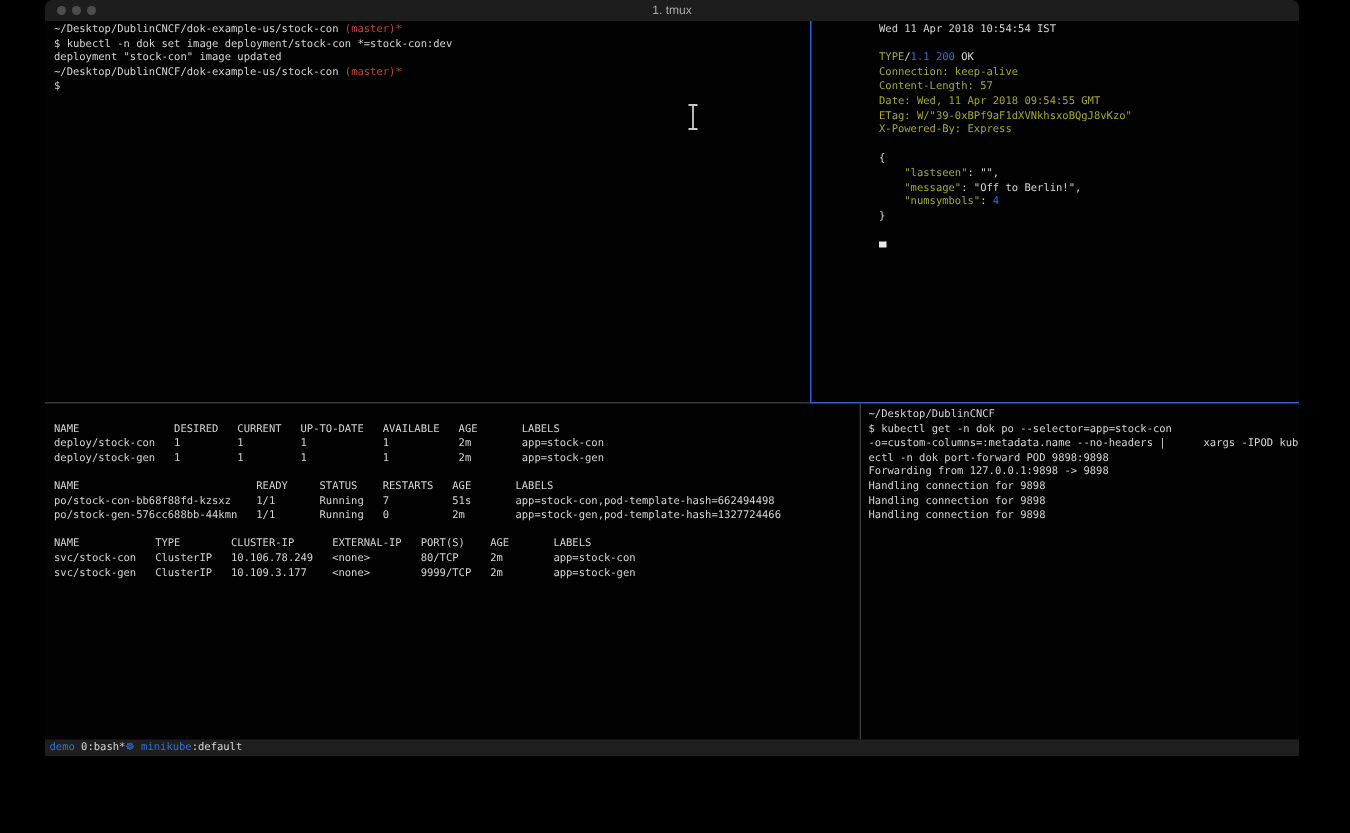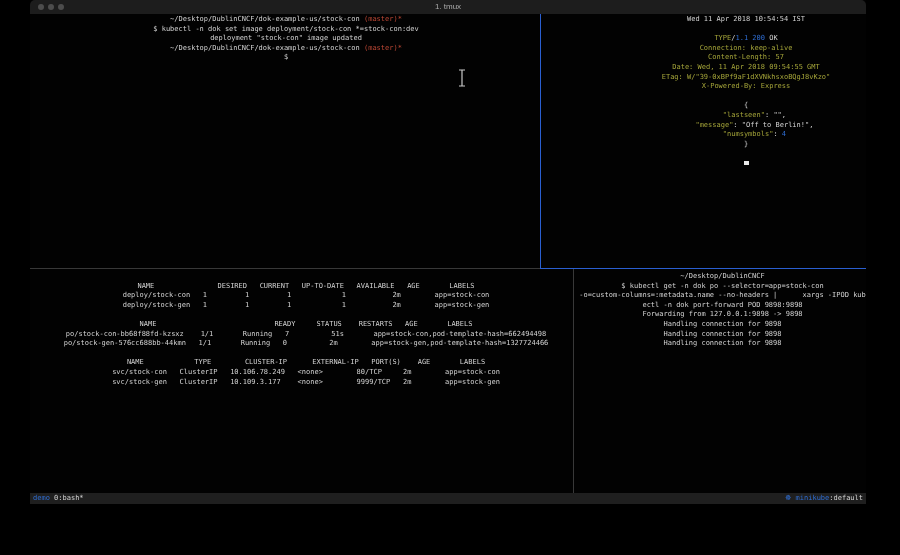--- a/index.html
+++ b/index.html
@@ -8,40 +8,40 @@
 
   .window { position:absolute; left:30px; top:0; width:836px; height:504px; background:#020202; }
 
   .titlebar { position:absolute; top:0; left:0; width:100%; height:14px; background:#1d1d1d;
               border-radius:5px 5px 0 0; }
   .lights { position:absolute; left:8px; top:4px; display:flex; gap:4px; }
   .light { width:6px; height:6px; border-radius:50%; background:#4d4d4d; }
   .titletext { position:absolute; left:0; right:0; top:0; height:16px; line-height:14px;
                text-align:center; color:#aaaaaa; font-family:"Liberation Sans", sans-serif; font-size:8px; }
 
-  .pane { position:absolute; font-size:7px; color:#cfcfcf;text-align:center; }
+  .pane { position:absolute; font-size:7px; color:#cfcfcf; }
   .tline { height:9.6px; line-height:9.6px; white-space:pre; }
 
   .c-red   { color:#bf4936; }
   .c-olive { color:#a6a63a; }
   .c-blue  { color:#2f6ed4; }
   .c-white { color:#d4d4d4; }
 
   .divider { position:absolute; }
   .div-v-active  { left:510px; top:14px; width:1px; height:254px; background:#2a5fd0; }
   .div-h-left    { left:0; top:268px; width:510px; height:1px; background:#383838; }
   .div-h-right   { left:510px; top:268px; width:326px; height:1px; background:#2a5fd0; }
   .div-v-bottom  { left:543px; top:269px; width:1px; height:224px; background:#383838; }
 
   .cursor-block { display:inline-block; width:5px; height:3.5px; background:#e8e8e8; }
 
   .ibeam { position:absolute; left:428px; top:69px; width:8px; height:18px; }
 
   .statusbar { position:absolute; left:0; top:493px; width:100%; height:11px; background:#1f1f1f;
-               display:flex; justify-content:space-between; align-items:center; padding:0 3px;
+               display:flex; justify-content:flex-start; align-items:center; padding:0 3px;
                font-size:7px; line-height:11px; }
   .statusbar .seg { white-space:pre; }
   .kube-icon { font-family:"DejaVu Sans","DejaVu Sans Mono",monospace; }
 </style>
 </head>
 <body>
 
 <div class="window">
 
   <div class="titlebar">

